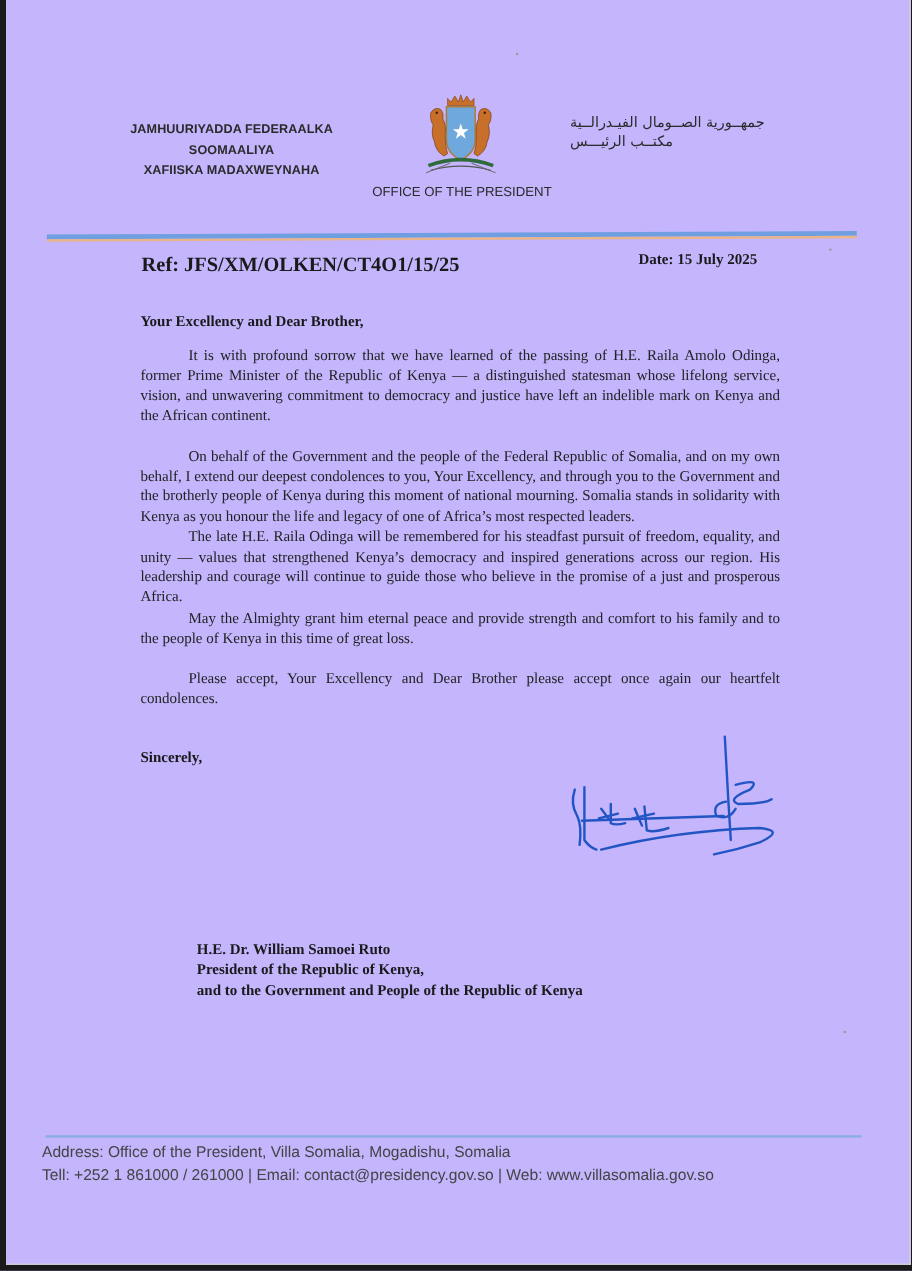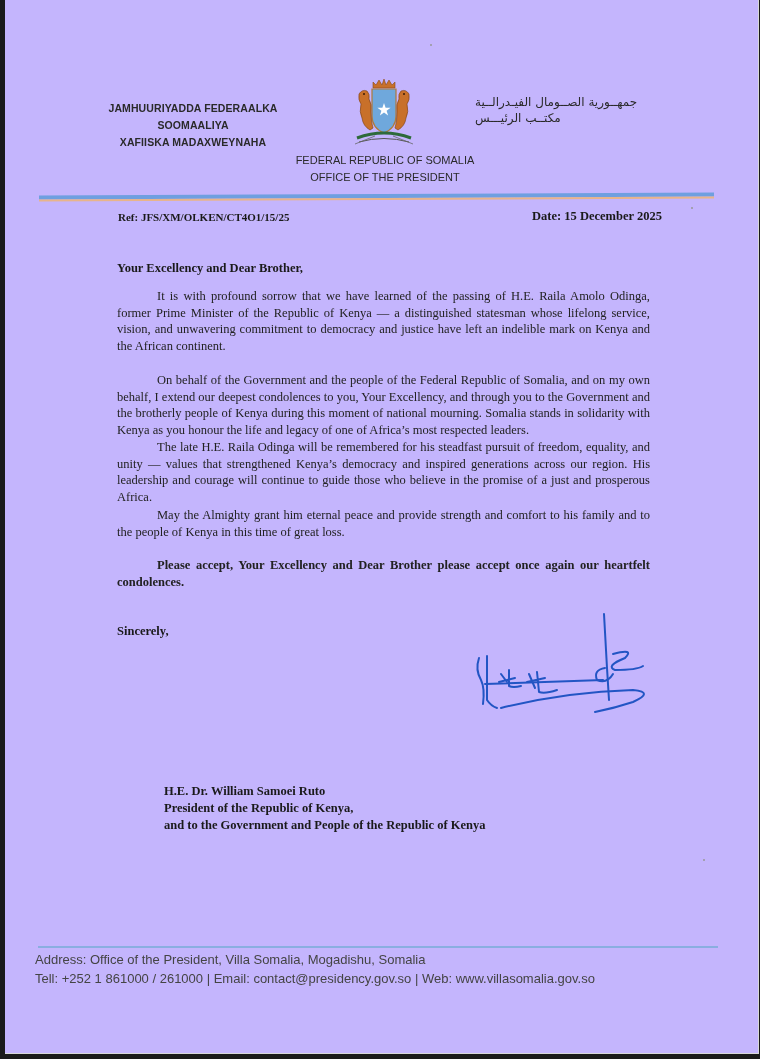--- a/index.html
+++ b/index.html
@@ -21,30 +21,30 @@
     font-family: "DejaVu Sans", sans-serif; font-size: 12px; color: #2a2a2a; line-height: 16px;
   }
   .emblem { position: absolute; left: 340px; top: 78px; width: 78px; height: 72px; }
   .hdr-center {
     position: absolute; left: 250px; top: 152px; width: 260px; text-align: center;
     font-family: "Liberation Sans", sans-serif; font-size: 11px; color: #2a2a2a; line-height: 17px;
   }
   .rule-top { position: absolute; left: 34px; top: 194px; width: 675px; height: 6px; transform: rotate(-0.25deg); }
   .rule-top .blue { height: 4px; background: #6f9fe0; }
   .rule-top .orange { height: 2px; background: #e8b48a; }
-  .ref { position: absolute; left: 113px; top: 211px; font-size: 11px; font-weight: bold; }
+  .ref { position: absolute; left: 113px; top: 211px; font-size: 17px; font-weight: bold; }
   .date { position: absolute; left: 527px; top: 209px; font-size: 12.5px; font-weight: bold; }
   .salutation { position: absolute; left: 112px; top: 261px; font-size: 12.5px; font-weight: bold; }
   .body { position: absolute; left: 112px; width: 533px; font-size: 12.5px; line-height: 16.5px; text-align: justify; color: #222; }
   .body p { margin: 0; text-indent: 40px; }
   .p1 { top: 288px; }
   .p2 { top: 372px; }
   .p3 { top: 439px; }
   .p4 { top: 507px; }
-  .p5 { top: 557px; font-weight: bold; }
+  .p5 { top: 557px; }
   .closing { position: absolute; left: 112px; top: 624px; font-size: 12.5px; font-weight: bold; }
   .signature { position: absolute; left: 460px; top: 608px; width: 190px; height: 110px; }
   .signer { position: absolute; left: 404px; top: 712px; width: 245px; font-size: 12.5px; font-weight: bold; line-height: 17px; }
   .signer .name { padding-left: 22px; }
   .recipient { position: absolute; left: 111px; top: 783px; font-size: 12.5px; font-weight: bold; line-height: 17px; margin-left: 48px; }
   .rule-bottom { position: absolute; left: 33px; top: 946px; width: 680px; height: 2px; background: #8aaee0; }
   .footer { position: absolute; left: 30px; top: 950px; width: 700px; font-family: "Liberation Sans", sans-serif; font-size: 13px; color: #444; line-height: 19px; }
   .speck { position: absolute; width: 2px; height: 2px; background: #999; border-radius: 1px; }
 </style>
 </head>
@@ -75,31 +75,30 @@
     <line x1="10" y1="66" x2="30" y2="58" stroke="#666" stroke-width="0.8"></line>
     <line x1="68" y1="66" x2="48" y2="58" stroke="#666" stroke-width="0.8"></line>
   </svg>
 
   <div class="hdr-right">
     <div>جمهــورية الصــومال الفيـدرالــية</div>
     <div>مكتــب الرئيـــس</div>
   </div>
 
   <div class="hdr-center">
-    <div>FEDERAL REPUBLIC OF SOMALIA</div>
     <div>OFFICE OF THE PRESIDENT</div>
   </div>
 
   <div class="rule-top">
     <div class="blue"></div>
     <div class="orange"></div>
   </div>
 
   <div class="ref">Ref: JFS/XM/OLKEN/CT4O1/15/25</div>
-  <div class="date">Date: 15 December 2025</div>
+  <div class="date">Date: 15 July 2025</div>
 
   <div class="salutation">Your Excellency and Dear Brother,</div>
 
   <div class="body p1">
       <p>It is with profound sorrow that we have learned of the passing of H.E. Raila Amolo Odinga, former Prime Minister of the Republic of Kenya — a distinguished statesman whose lifelong service, vision, and unwavering commitment to democracy and justice have left an indelible mark on Kenya and the African continent.</p>
     </div>
   <div class="body p2">
       <p>On behalf of the Government and the people of the Federal Republic of Somalia, and on my own behalf, I extend our deepest condolences to you, Your Excellency, and through you to the Government and the brotherly people of Kenya during this moment of national mourning. Somalia stands in solidarity with Kenya as you honour the life and legacy of one of Africa’s most respected leaders.</p>
     </div>
   <div class="body p3">

